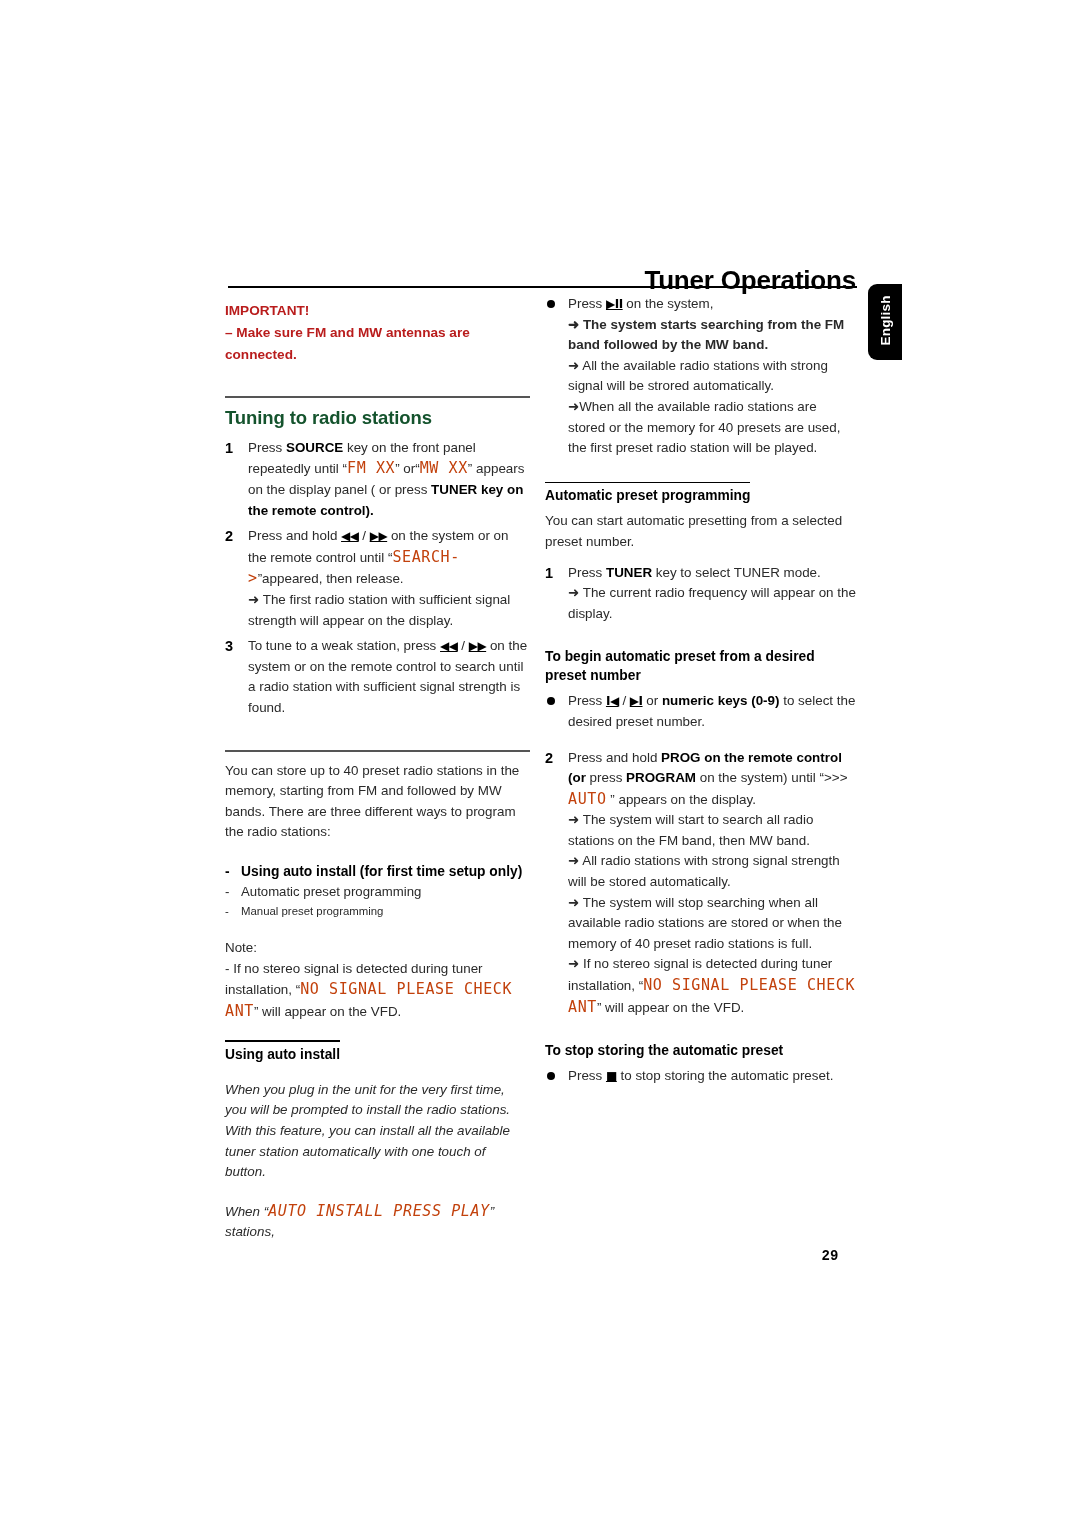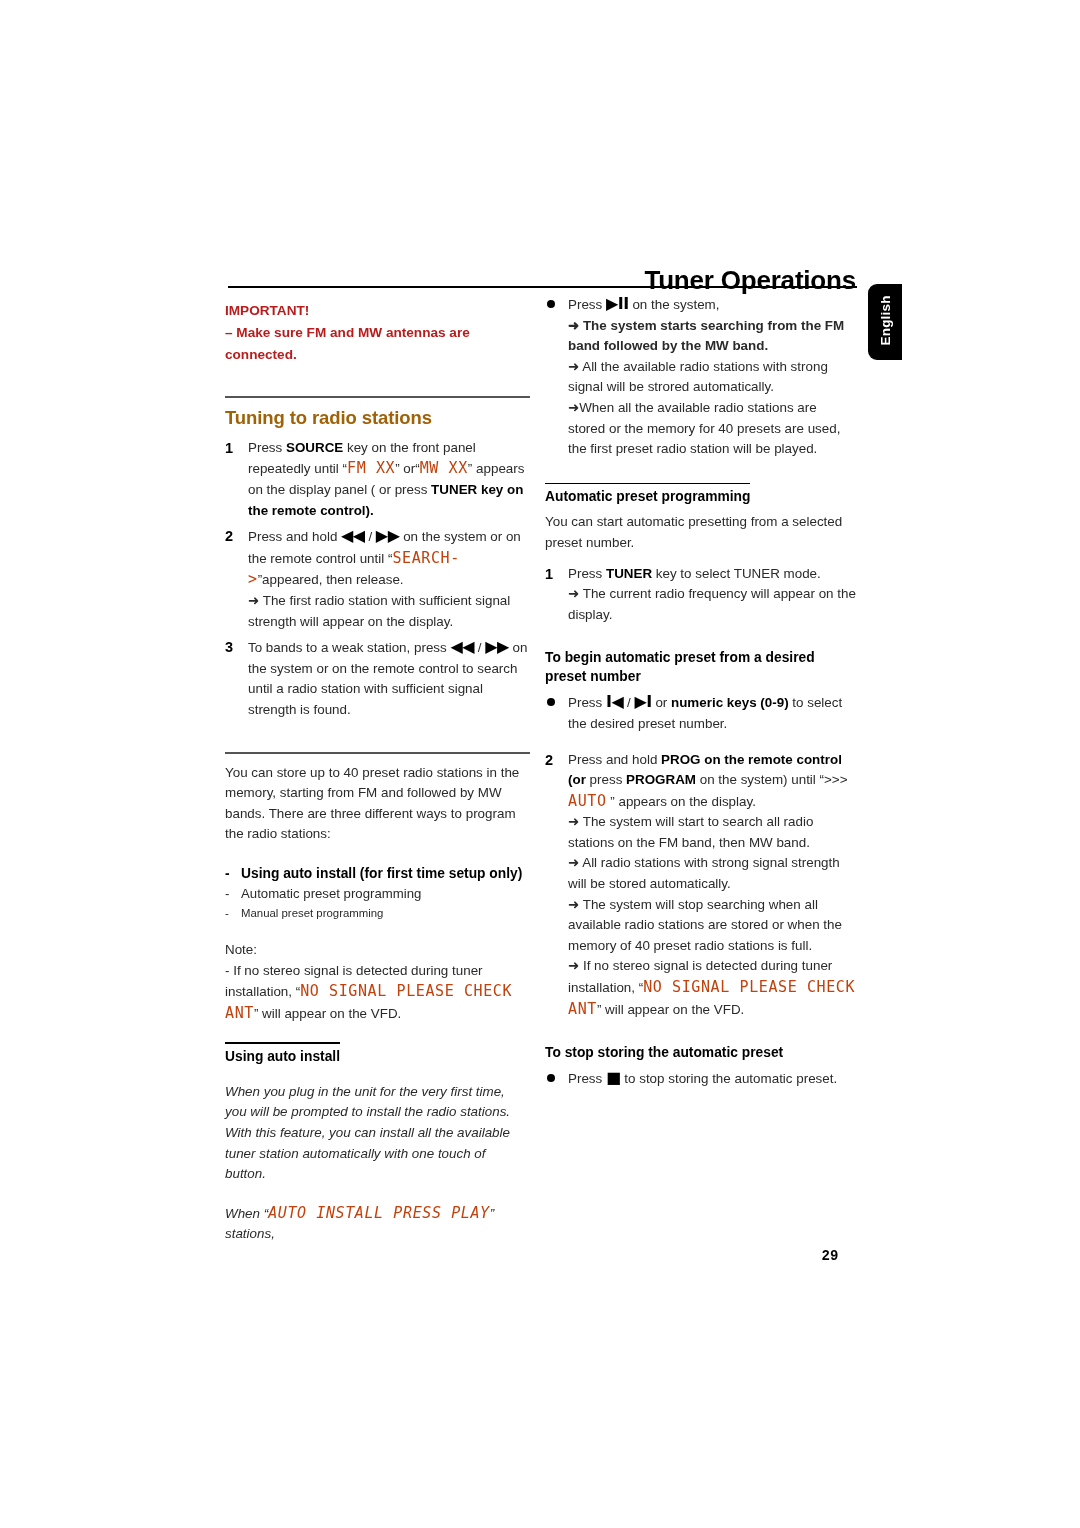--- a/index.html
+++ b/index.html
@@ -110,21 +110,21 @@
 
   
   .sec-rule {
     height: 2px;
     background: #555;
     margin-bottom: 9px;
   }
   .sec-head {
     font-size: 18.5px;
     font-weight: bold;
-    color: #a16207;
+    color: #14532d;
     line-height: 1.18;
     margin-bottom: 9px;
     letter-spacing: -0.1px;
   }
   .sub-head {
     font-size: 13.8px;
     font-weight: bold;
     color: #000;
     line-height: 19px;
     margin-bottom: 6px;
@@ -182,24 +182,25 @@
   .lcd {
     font-family: "DejaVu Sans Mono", "Liberation Mono", monospace;
     font-size: 15px;
     letter-spacing: 0.6px;
     color: #c2410c;
   }
 
   
   .glyph {
     font-family: "DejaVu Sans", sans-serif;
-    font-size: 16px;
+    font-size: 12px;
     letter-spacing: -0.5px;
     color: #000;
     font-weight: bold;
+    text-decoration: underline;
   }
 
   .spacer-sm { height: 10px; }
   .spacer-md { height: 18px; }
   .spacer-lg { height: 26px; }
 
   .page-num {
     position: absolute;
     left: 800px;
     top: 1248px;
@@ -241,21 +242,21 @@
     </div>
 
     <div class="step">
       <span class="marker">2</span>
       <div class="body"><span>Press and hold </span><span class="glyph">◀◀</span><span> / </span><span class="glyph">▶▶</span><span> on the system or on the remote control until “</span><span class="lcd">SEARCH- &gt;</span><span>”appeared, then release.</span></div>
       <div class="body">➜ The first radio station with sufficient signal strength will appear on the display.</div>
     </div>
 
     <div class="step">
       <span class="marker">3</span>
-      <div class="body"><span>To bands to a weak station, press </span><span class="glyph">◀◀</span><span> / </span><span class="glyph">▶▶</span><span> on the system or on the remote control to search until a radio station with sufficient signal strength is found.</span></div>
+      <div class="body"><span>To tune to a weak station, press </span><span class="glyph">◀◀</span><span> / </span><span class="glyph">▶▶</span><span> on the system or on the remote control to search until a radio station with sufficient signal strength is found.</span></div>
     </div>
 
     <div class="spacer-lg"></div>
 
     <div class="sec-rule"></div>
 
     <div class="p">You can store up to 40  preset radio stations in the memory, starting from FM and followed by MW bands. There are three different ways to program the radio stations:</div>
 
     <div class="spacer-md"></div>
 

